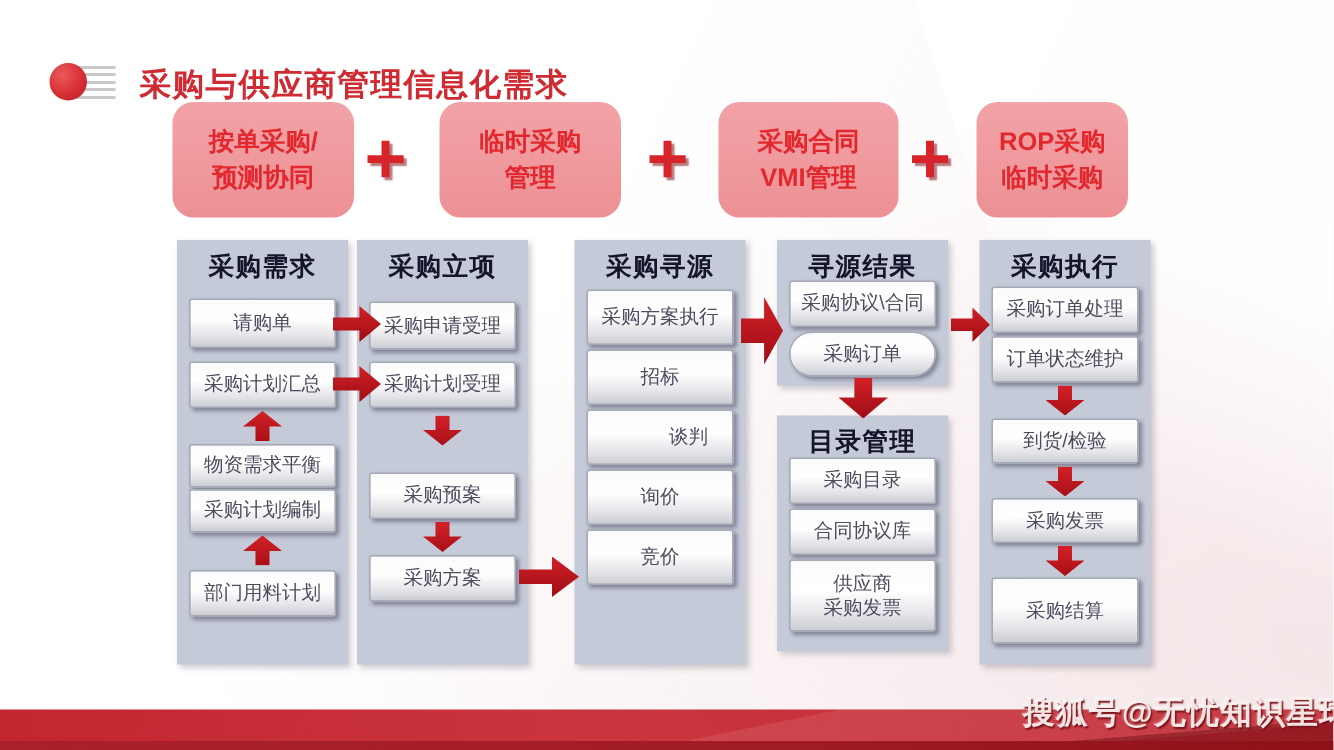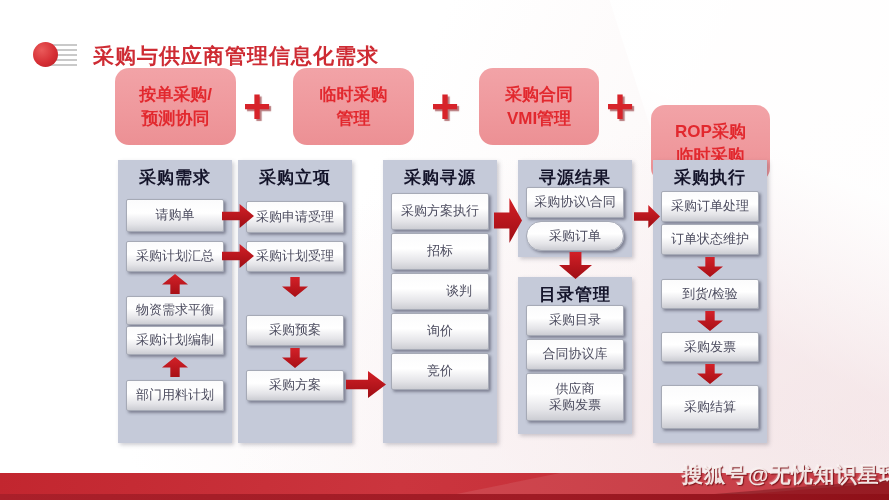--- a/index.html
+++ b/index.html
@@ -115,21 +115,21 @@
 
   <div class="req-box" style="left:115px;width:121px;">按单采购/
 预测协同</div>
   <div class="plus" style="left:240px;">+</div>
   <div class="req-box" style="left:293px;width:121px;">临时采购
 管理</div>
   <div class="plus" style="left:428px;">+</div>
   <div class="req-box" style="left:479px;width:120px;">采购合同
 VMI管理</div>
   <div class="plus" style="left:603px;">+</div>
-  <div class="req-box" style="left:651px;width:119px;margin-top:37px;">ROP采购
+  <div class="req-box" style="left:651px;width:101px;">ROP采购
 临时采购</div>
 
   <div class="panel" style="left:118px;top:160px;height:283px;">
     <div class="panel-header">采购需求</div>
     <div class="pbox" style="top:39px;height:33px;">请购单</div>
     <div class="pbox" style="top:81px;height:31px;">采购计划汇总</div>
     <div class="arr arr-up" style="top:114px;"></div>
     <div class="pbox" style="top:136px;height:29px;">物资需求平衡</div>
     <div class="pbox" style="top:166px;height:29px;">采购计划编制</div>
     <div class="arr arr-up" style="top:197px;"></div>

